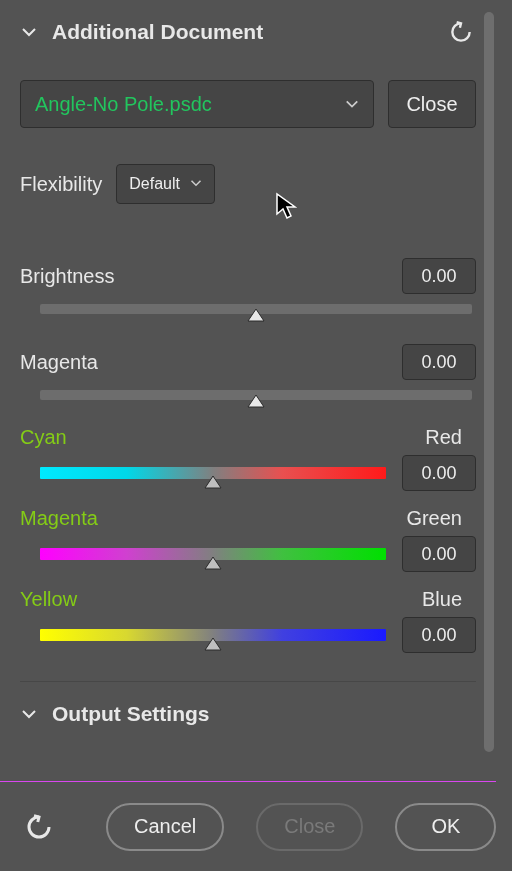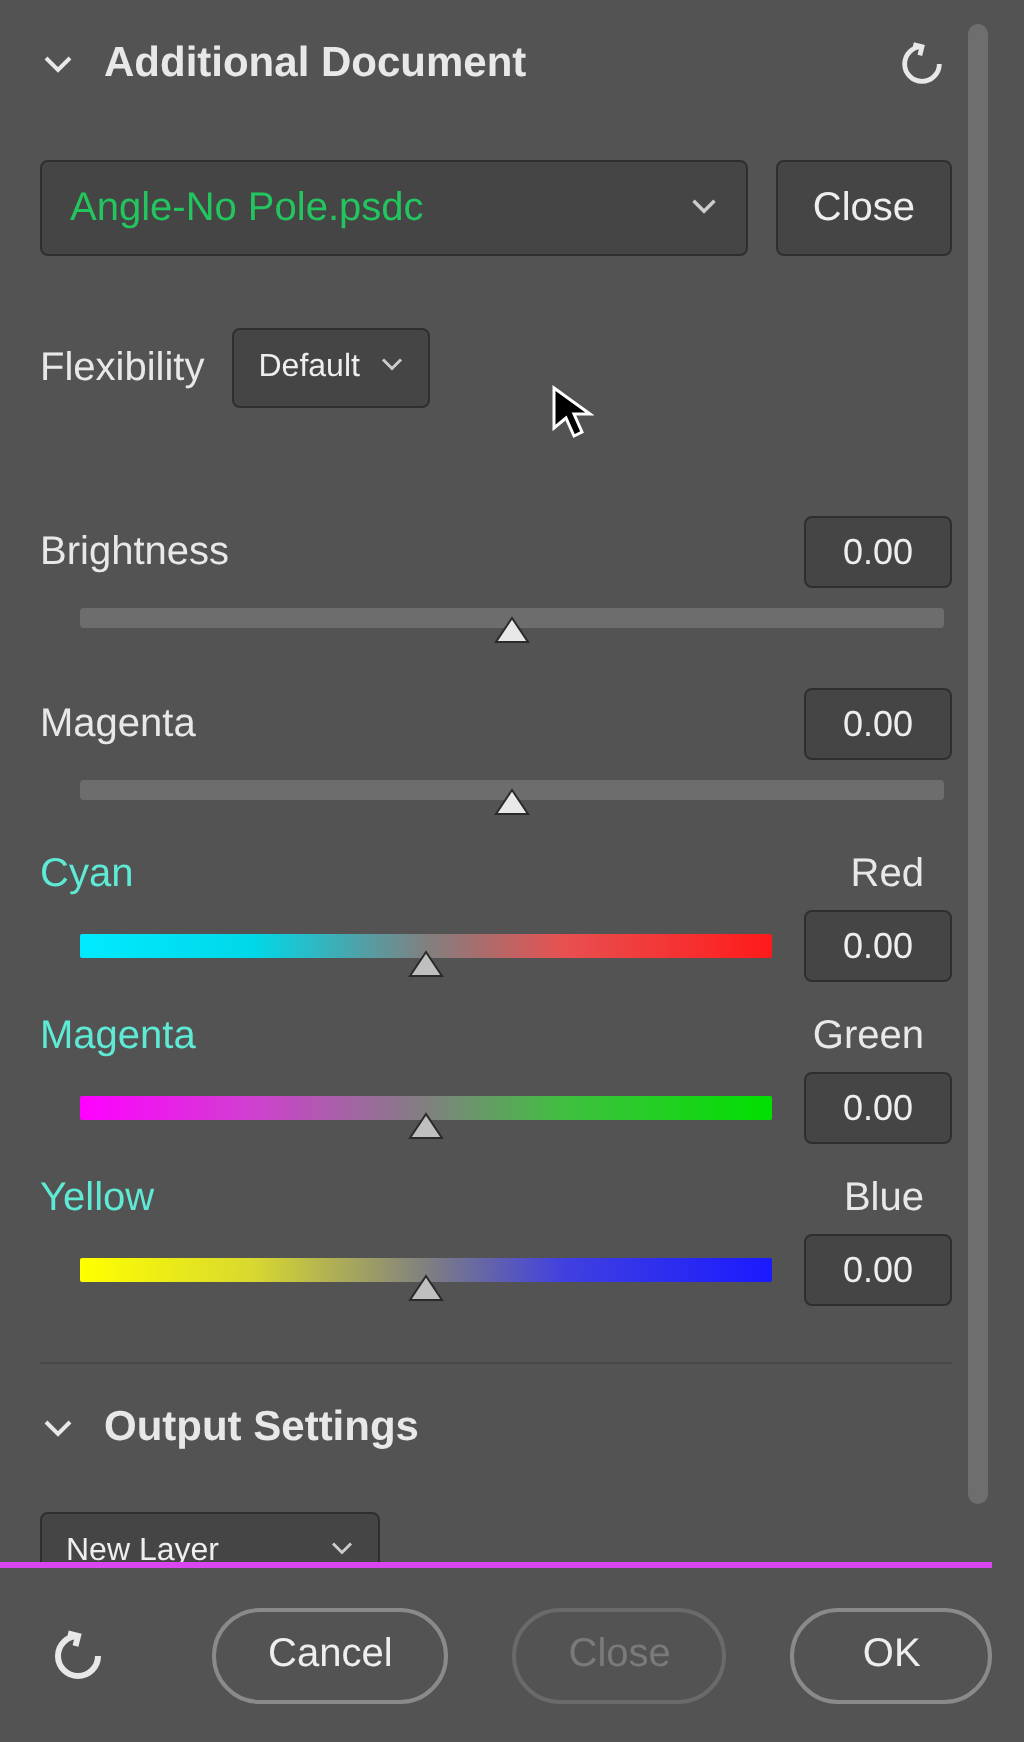--- a/index.html
+++ b/index.html
@@ -136,21 +136,21 @@
   .handle-gray svg path { fill: #bfbfbf; stroke: #2a2a2a; }
   .handle-white svg path { fill: #e8e8e8; stroke: #2a2a2a; }
   .color-slider {
     margin-top: 16px;
   }
   .color-head {
     display: flex;
     align-items: baseline;
     margin-bottom: 6px;
   }
-  .color-head .left-l { flex: 0 0 auto; color: #5eead4; font-size: 20px; }
+  .color-head .left-l { flex: 0 0 auto; color: #84cc16; font-size: 20px; }
   .color-head .right-l { margin-left: auto; margin-right: 14px; color: #e8e8e8; font-size: 20px; }
   .color-row {
     display: flex; align-items: center; gap: 16px;
   }
   .color-track-wrap {
     flex: 1;
     position: relative;
     padding-left: 20px;
   }
   .color-track {
@@ -170,21 +170,21 @@
   .divider {
     height: 1px;
     background: #474747;
     margin: 28px 0 0 0;
   }
   .bottom-bar {
     position: absolute;
     bottom: 0; left: 0; right: 0;
     height: 90px;
     background: #535353;
-    border-top: 3px solid #d946ef;
+    border-top: 1px solid #d946ef;
     display: flex;
     align-items: center;
     padding: 0 24px;
     gap: 32px;
   }
   .pill {
     height: 48px;
     border: 2px solid #8a8a8a;
     border-radius: 24px;
     background: transparent;
@@ -358,28 +358,20 @@
   <div class="section">
     <div class="section-header">
       <span class="chev">
         <svg width="16" height="16" viewBox="0 0 16 16">
             <path d="M2 5 L8 11 L14 5" fill="none" stroke="#e8e8e8" stroke-width="2"></path>
           </svg>
       </span>
       <span class="section-title">Output Settings</span>
     </div>
     <div class="row" style="margin-top:10px;">
-      <div class="mini-select" style="min-width:170px;">
-        <span>New Layer</span>
-        <span style="margin-left:auto;">
-          <svg width="12" height="12" viewBox="0 0 16 16">
-              <path d="M2 5 L8 11 L14 5" fill="none" stroke="#ccc" stroke-width="2"></path>
-            </svg>
-        </span>
-      </div>
     </div>
   </div>
 
   <div class="bottom-bar">
     <span class="bottom-reset">
       <svg width="30" height="30" viewBox="0 0 24 24">
           <path d="M12 4 A8 8 0 1 0 20 12" fill="none" stroke="#e8e8e8" stroke-width="2.4"></path>
           <path d="M8 3 L12 4 L11 8" fill="none" stroke="#e8e8e8" stroke-width="2.4"></path>
         </svg>
     </span>

